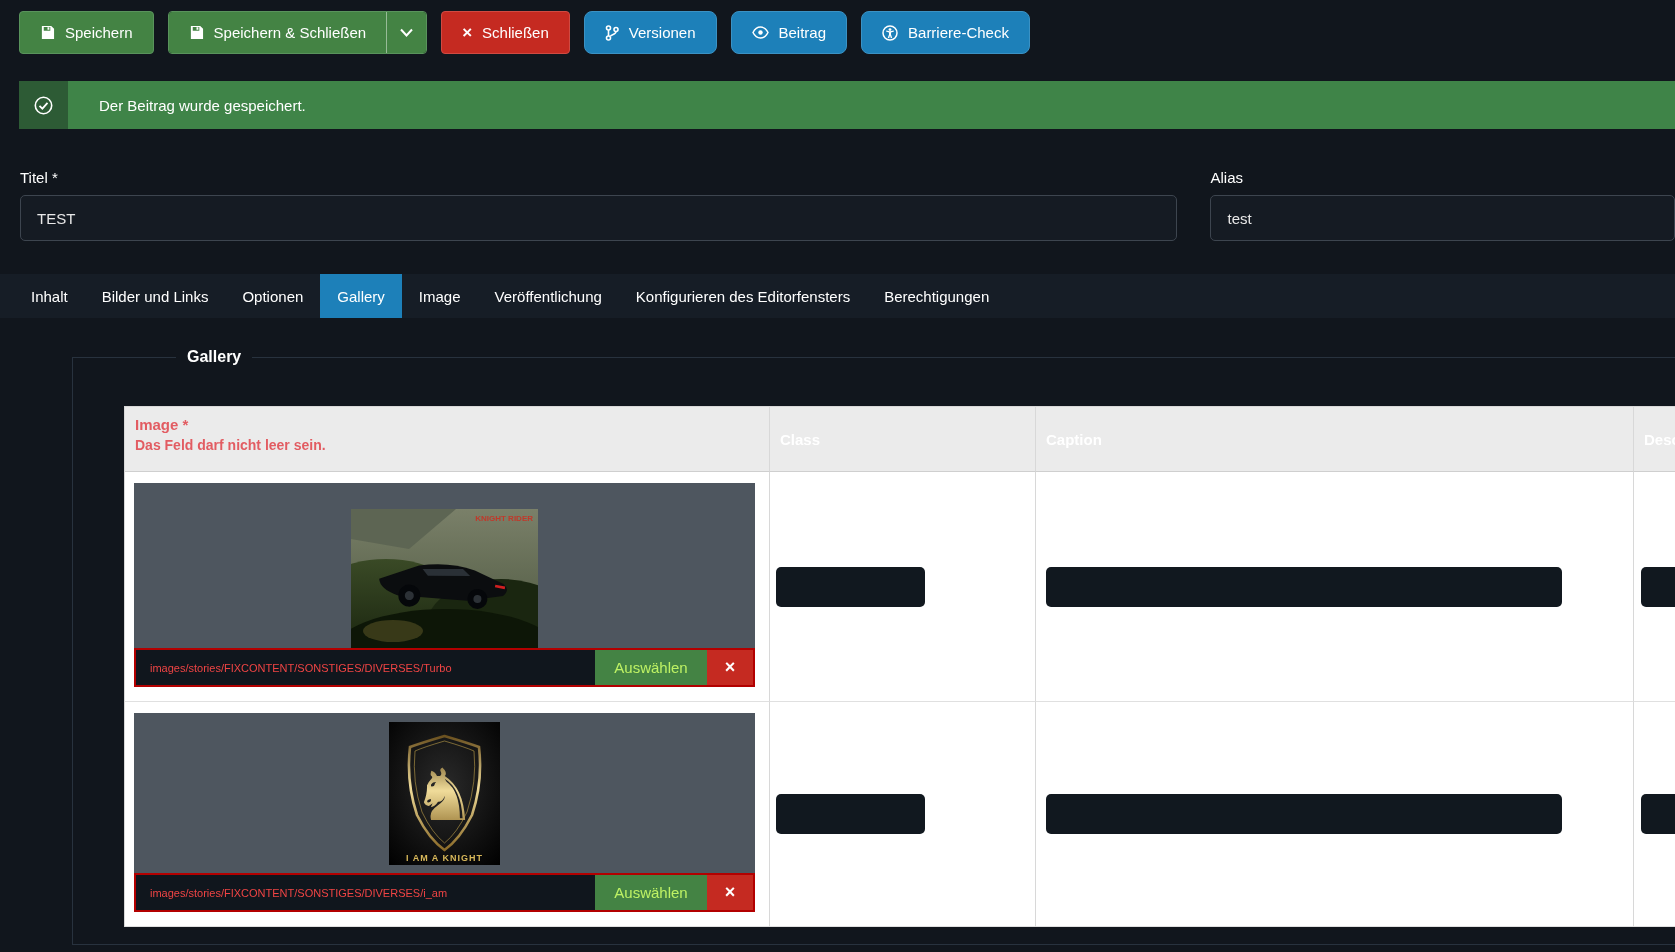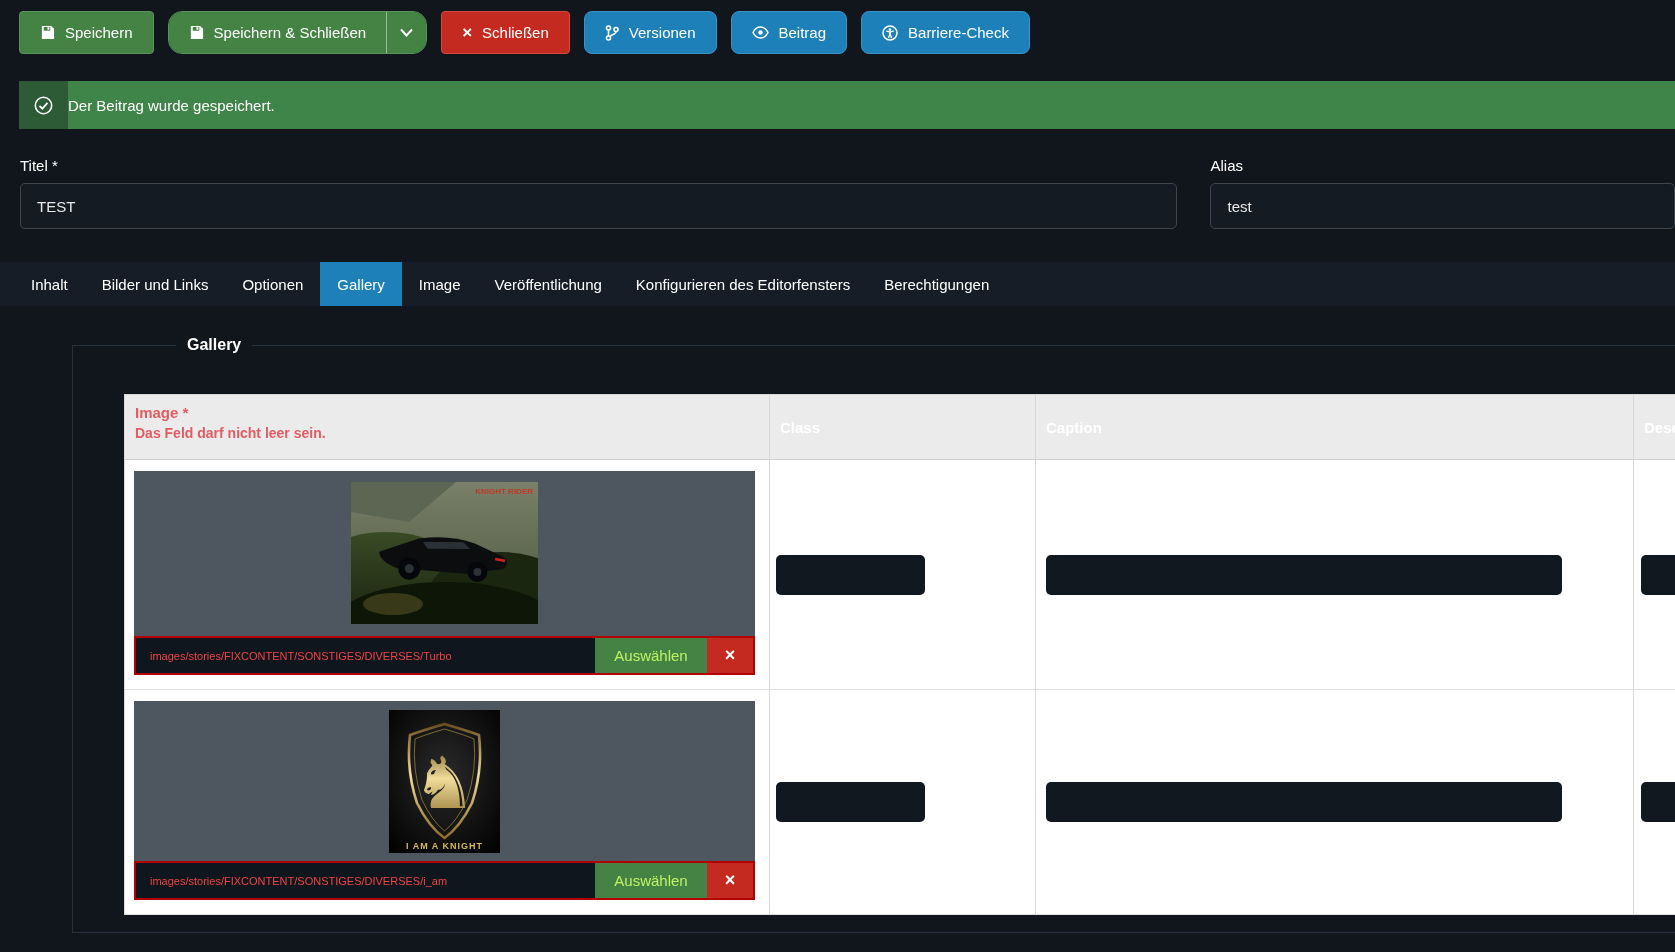--- a/index.html
+++ b/index.html
@@ -8,31 +8,31 @@
 
   
   .toolbar { display:flex; align-items:center; gap:14px; padding:11px 0 0 19px; }
   .btn { display:inline-flex; align-items:center; gap:10px; height:43px; padding:0 20px;
          border:1px solid rgba(255,255,255,.25); border-radius:4px; color:#fff;
          font-size:15px; cursor:pointer; background:#444; }
   .btn svg { display:block; }
   .btn.green { background:#448344; border-color:#59935c; }
   .btn.red   { background:#c52a21; border-color:#d04a42; }
   .btn.blue  { background:#1d80b9; border-color:#3b92c4;border-radius:8px; }
-  .btn-group { display:inline-flex; height:43px; border:1px solid #59935c; border-radius:14px; overflow:hidden; }
+  .btn-group { display:inline-flex; height:43px; border:1px solid #59935c; border-radius:4px; overflow:hidden; }
   .btn-group .btn { border:none; border-radius:0; height:100%; }
   .btn-group .caret-part { padding:0 13px; border-left:1px solid rgba(255,255,255,.45); }
 
   
   .alert { display:flex; align-items:stretch; margin:27px 0 0 19px; height:48px; background:#3f8448; }
   .alert-iconbox { width:49px; background:#2d5b35; display:flex; align-items:center; justify-content:center; }
-  .alert-msg { display:flex; align-items:center; font-size:15px; }
-
-  
-  .form-row { display:flex; margin-top:28px; }
+  .alert-msg { display:flex; align-items:center; padding-left:31px; font-size:15px; }
+
+  
+  .form-row { display:flex; margin-top:40px; }
   .field label { display:block; font-size:15px; margin-bottom:9px; }
   .field input { height:46px; width:100%; background:#151b23; border:1px solid #3d454f;
                  border-radius:5px; color:#e8e8e8; font-size:15px; padding:0 16px;
                  font-family:"Liberation Sans", sans-serif; }
   .field.title-field { margin-left:20px; width:1196px; }
   .field.alias-field { margin-left:33px; width:480px; }
 
   
   .tabs { display:flex; margin-top:33px; background:#161d26; height:44px; padding-left:14px; }
   .tab { display:flex; align-items:center; padding:0 17px; font-size:15px; color:#fff; cursor:pointer; white-space:nowrap; }
@@ -52,21 +52,21 @@
   .ghead.img-head { padding:9px 0 0 10px; }
   .ghead .req-label { color:#e25c62; font-weight:bold; font-size:15px; }
   .ghead .req-error { color:#e25c62; font-weight:bold; font-size:14px; margin-top:4px; }
   .ghead.txt-head { display:flex; align-items:center; padding-left:10px;
                     color:#fff; font-weight:bold; }
 
   .grow-cell { border-bottom:1px solid #e0e0e0; }
   .img-cell { padding:11px 14px 14px 9px; }
   .media-box { background:#4e565f; width:100%; }
   .media-view { display:flex; justify-content:center; align-items:flex-start; overflow:hidden; }
-  .row1 .media-view { height:165px; padding-top:11px;text-align:center; }
+  .row1 .media-view { height:165px; padding-top:26px;text-align:center; }
   .row2 .media-view { height:160px; padding-top:9px; }
   .media-view svg { display:block; }
 
   .path-group { display:flex; height:39px; border:2px solid #b30000; }
   .path-input { flex:1; min-width:0; background:#10161d; border:none; color:#ef4444;
                 font-size:11px; padding:8px 14px; font-family:"Liberation Sans", sans-serif; }
   .select-btn { width:112px; background:#448344; border:none; color:#bef264; font-size:15px; cursor:pointer; }
   .remove-btn { width:46px; background:#c52a21; border:none; color:#fff; font-size:18px;
                 font-weight:bold; cursor:pointer; }
 

